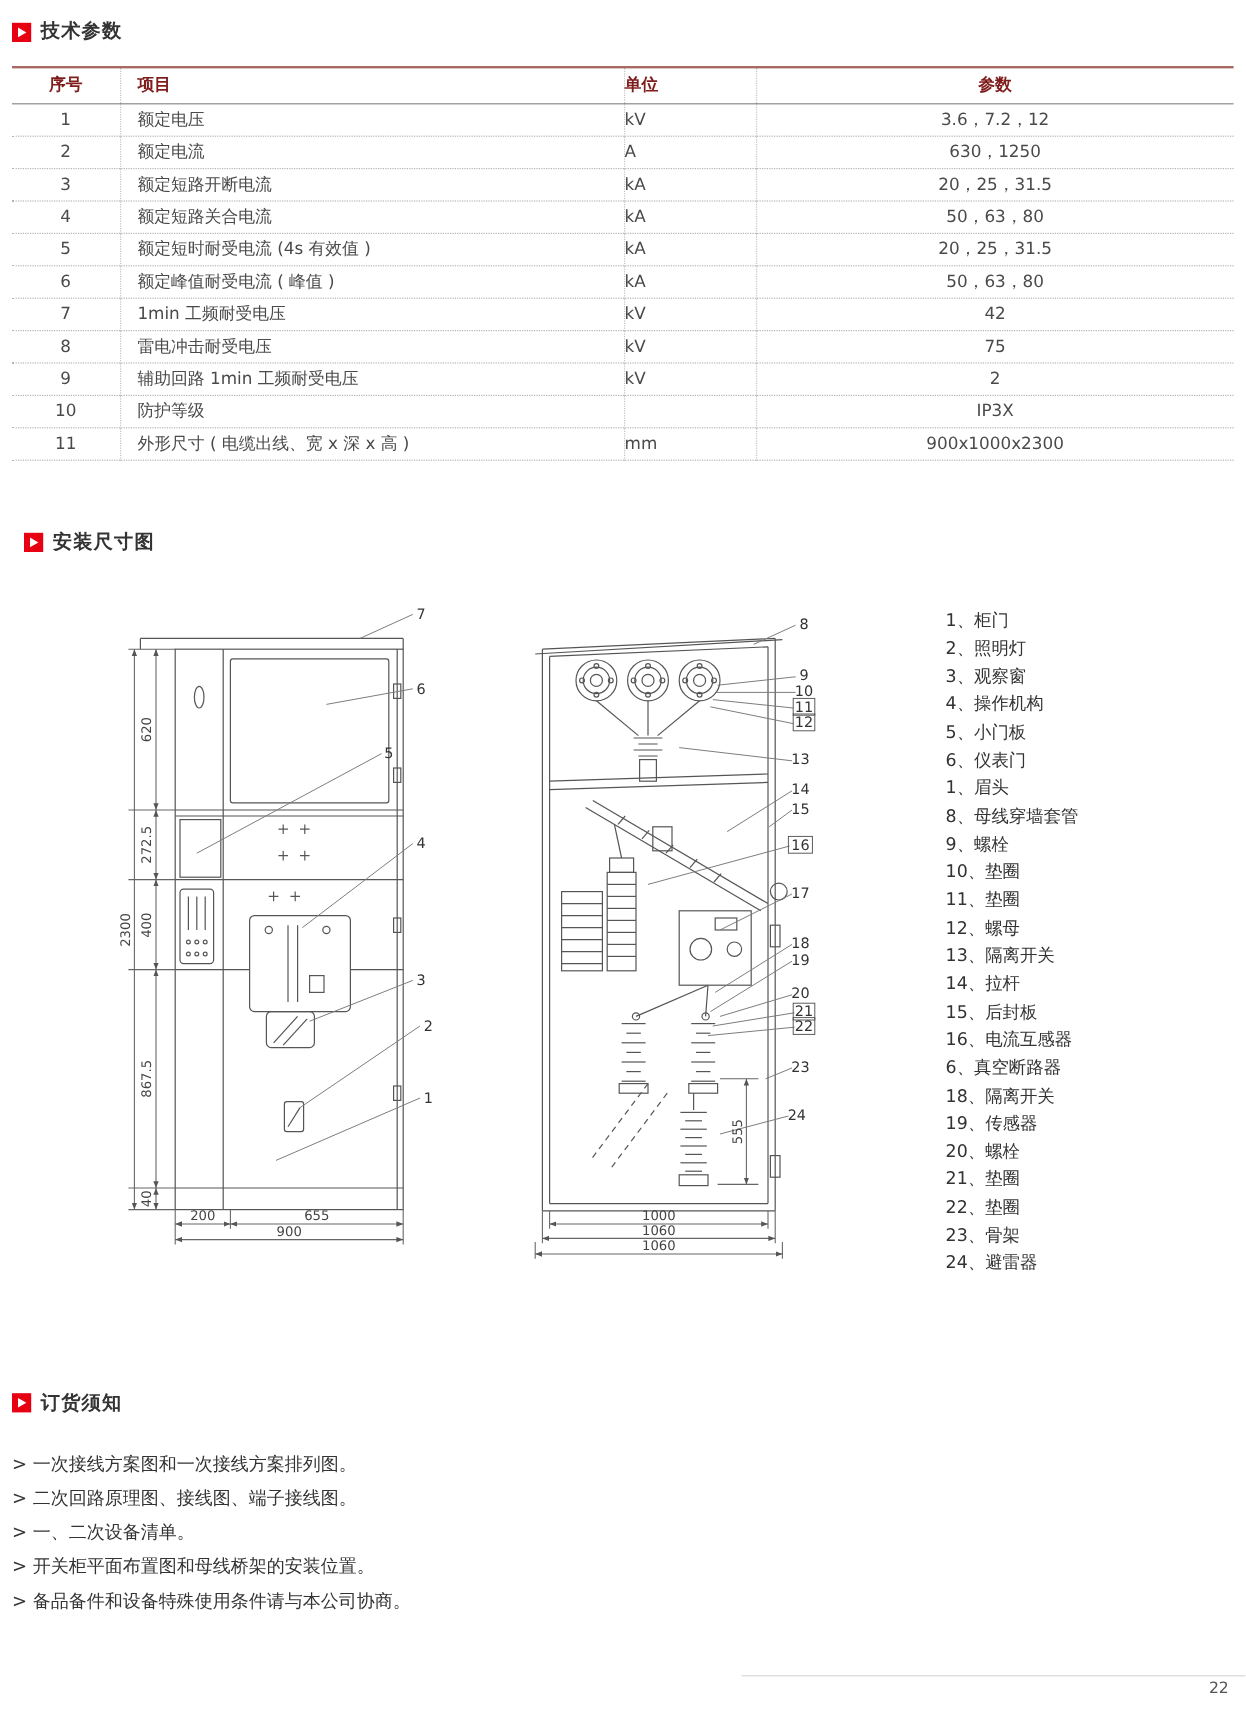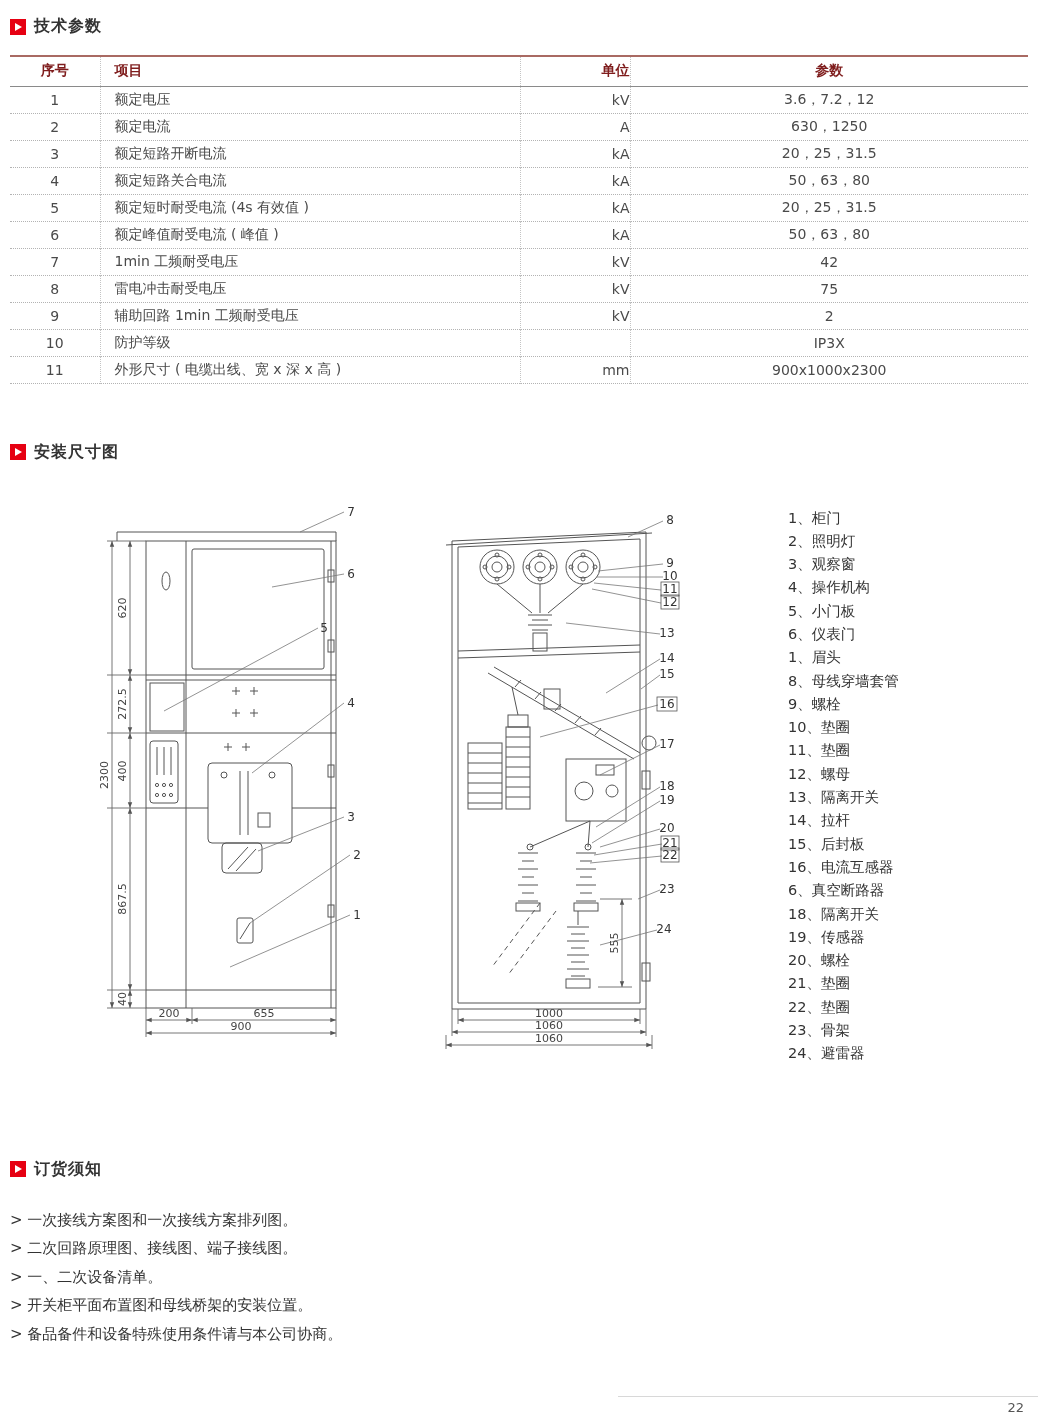--- a/index.html
+++ b/index.html
@@ -20,25 +20,25 @@
   .tech-section { padding-top:16px; }
   .tech-section .section-header { margin-left:10px; }
 
   .params-table { width:1018px; margin:18px 10px 0 10px; border-collapse:collapse; font-size:14px; table-layout:fixed; }
   .params-table thead tr { border-top:2px solid #a96a63; border-bottom:1px solid #8a8a8a; }
   .params-table th { color:#7f1d1d; font-weight:bold; height:30px; font-size:14px; }
   .params-table tbody tr { border-bottom:1px dotted #b3b3b3; }
   .params-table td { height:27px; color:#4a4a4a; }
   .col-no    { width:90px;  text-align:center; border-right:1px dotted #c4c4c4; }
   .col-item  { width:420px; text-align:left; padding-left:14px; border-right:1px dotted #c4c4c4; }
-  .col-unit  { width:110px; text-align:right; border-right:1px dotted #c4c4c4; }
+  .col-unit  { width:110px; text-align:left; border-right:1px dotted #c4c4c4; }
   .col-value { text-align:center; }
 
   .install-section { margin-top:58px; }
-  .install-section .section-header { margin-left:10px; }
+  .install-section .section-header { margin-left:20px; }
   .diagram-area { position:relative; height:600px; margin-top:12px; }
   .diagram-svg { position:absolute; left:0; top:0; }
   .parts-list { position:absolute; left:788px; top:32px; list-style:none; font-size:14.5px; color:#333; }
   .parts-list li { line-height:23.3px; white-space:nowrap; }
 
   .order-section { margin-top:84px; }
   .order-section .section-header { margin-left:10px; }
   .order-list { list-style:none; margin:26px 16px 0 10px; font-size:15px; color:#333; }
   .order-list li { line-height:28.5px; }
 

